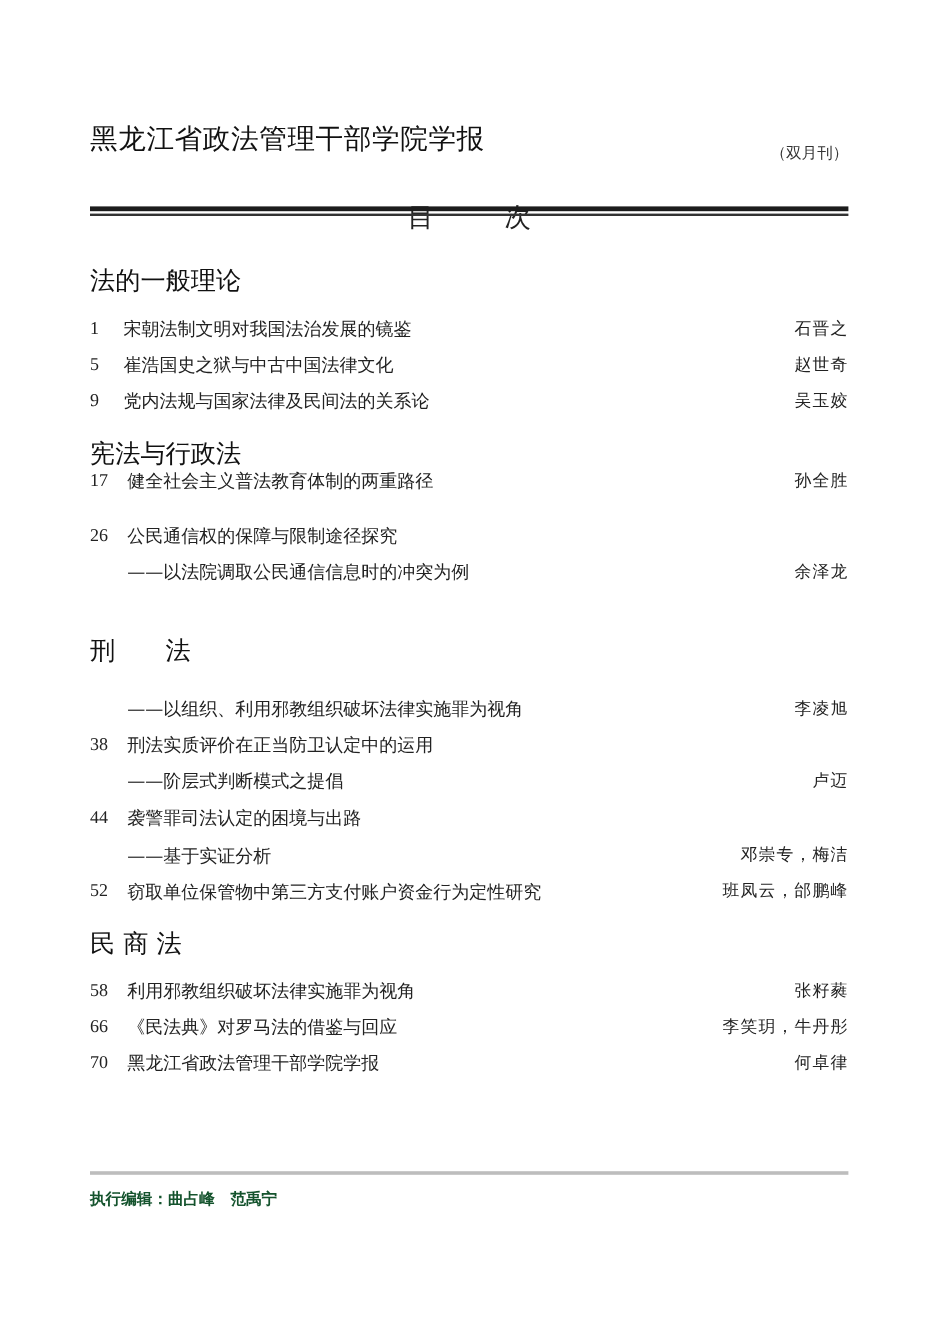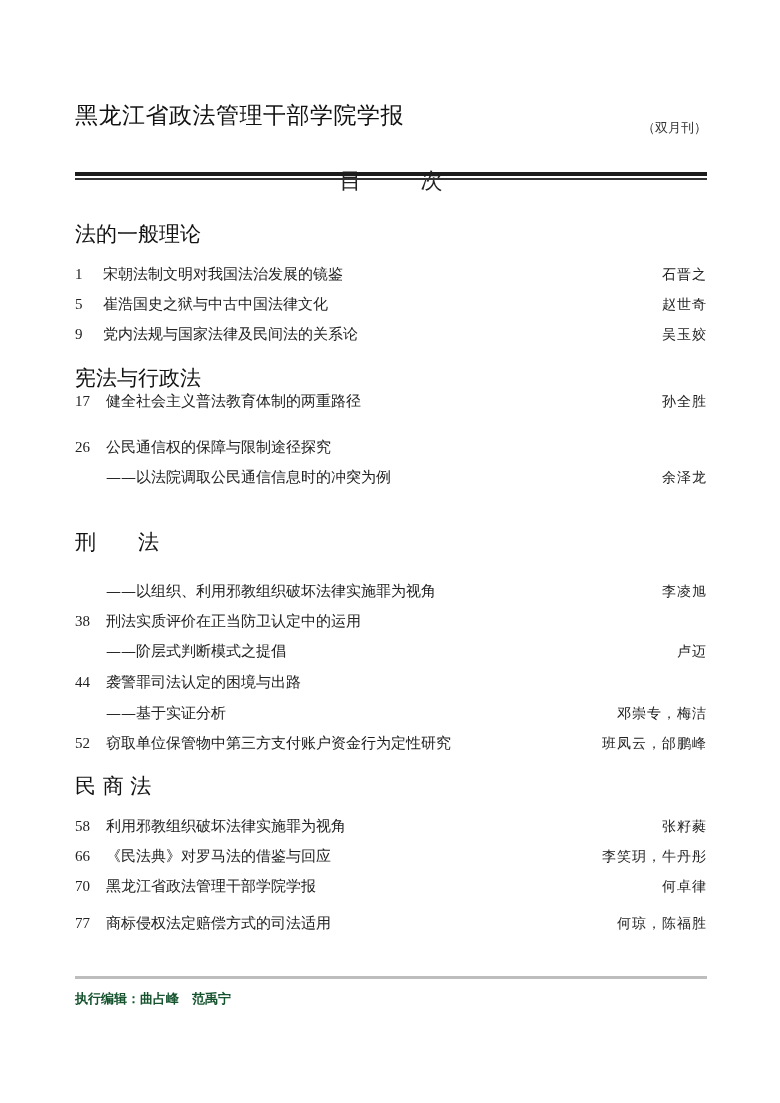--- a/index.html
+++ b/index.html
@@ -221,22 +221,17 @@
   <div class="entry" style="top:845px;">
     <span class="page-num">66</span>
     <span class="article-title">《民法典》对罗马法的借鉴与回应</span>
     <span class="author">李笑玥，牛丹彤</span>
   </div>
   <div class="entry" style="top:875px;">
     <span class="page-num">70</span>
     <span class="article-title">黑龙江省政法管理干部学院学报</span>
     <span class="author">何卓律</span>
   </div>
-  <div class="entry" style="top:912px;">
-    <span class="page-num">77</span>
-    <span class="article-title">商标侵权法定赔偿方式的司法适用</span>
-    <span class="author">何琼，陈福胜</span>
-  </div>
 
   <div class="footer-rule"></div>
   <div class="footer-editor">执行编辑：曲占峰　范禹宁</div>
 
 </div>
 
 </body></html>

